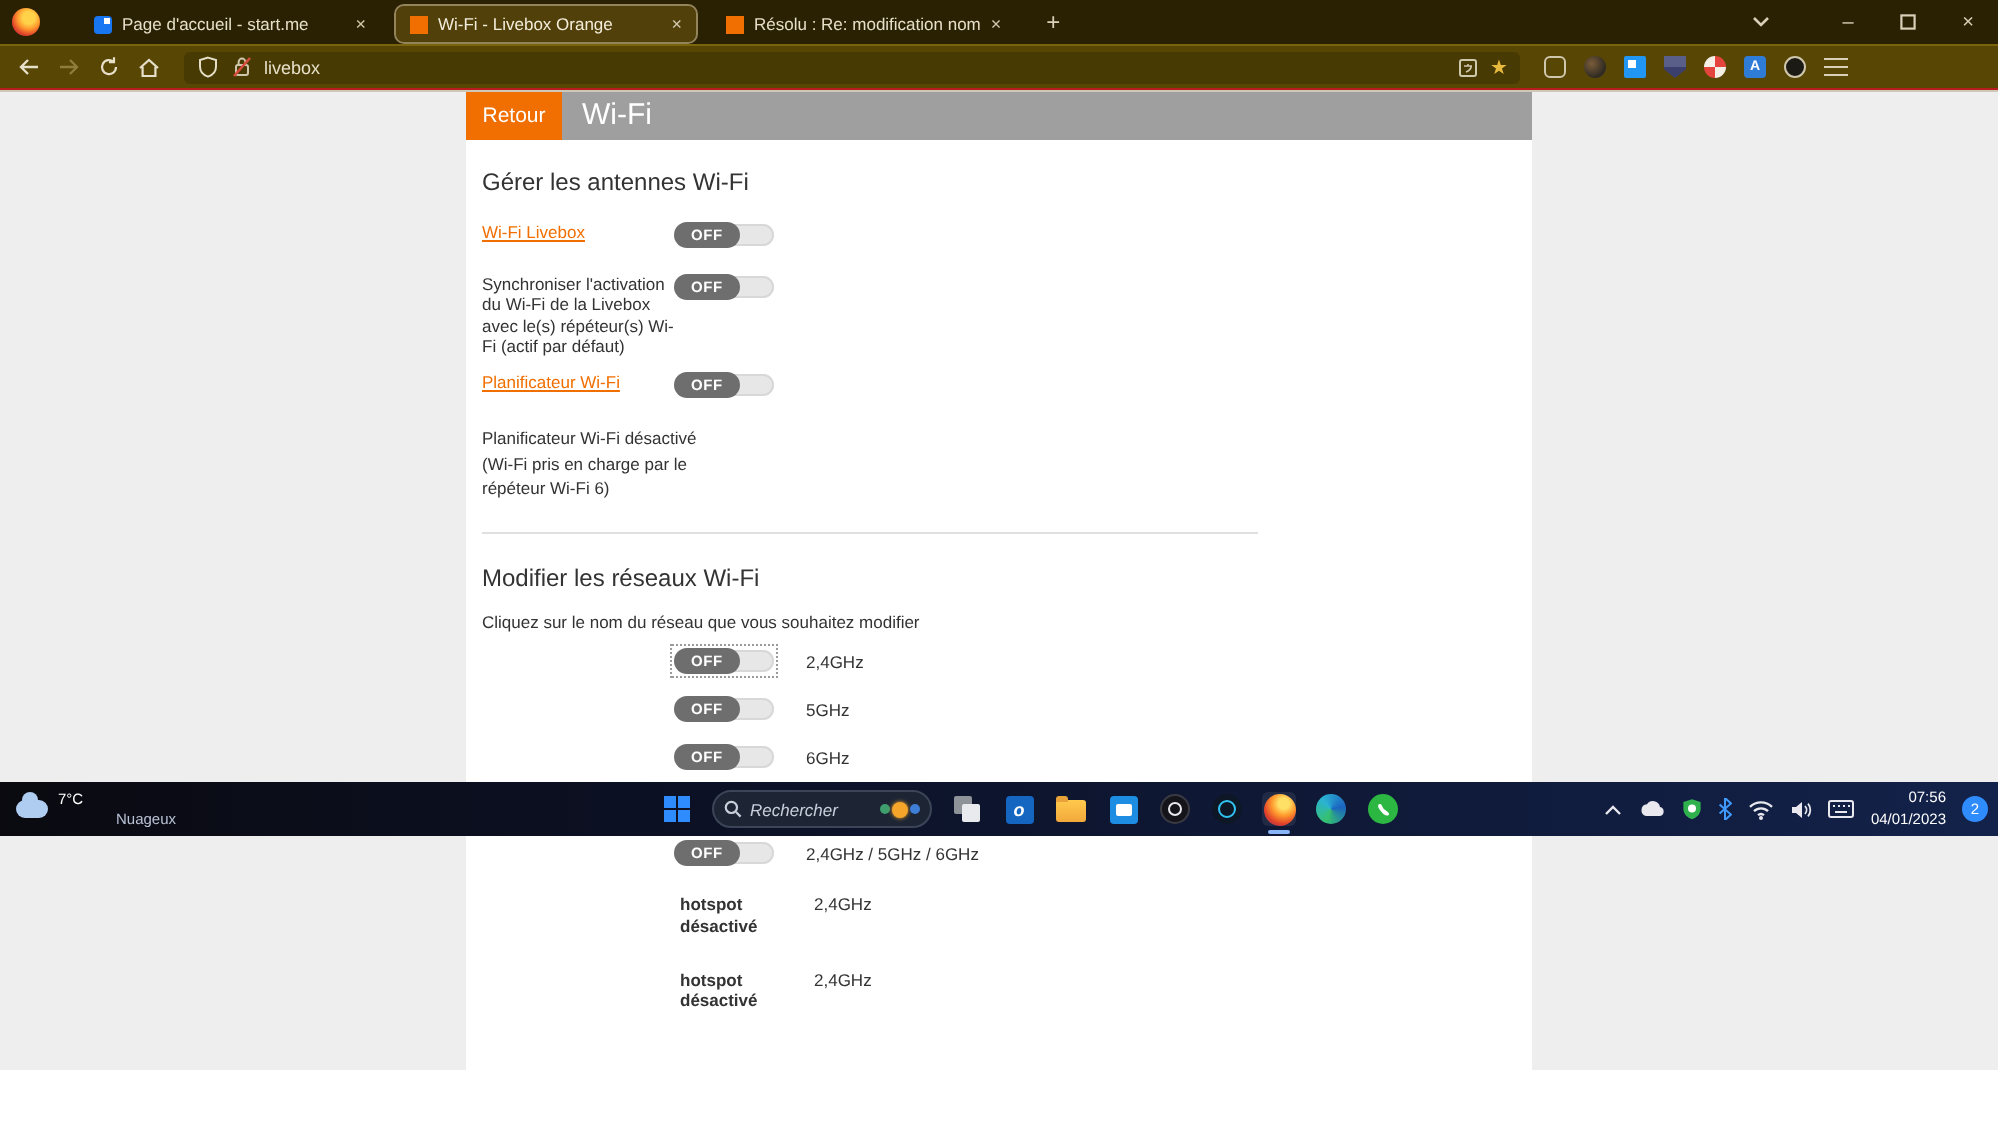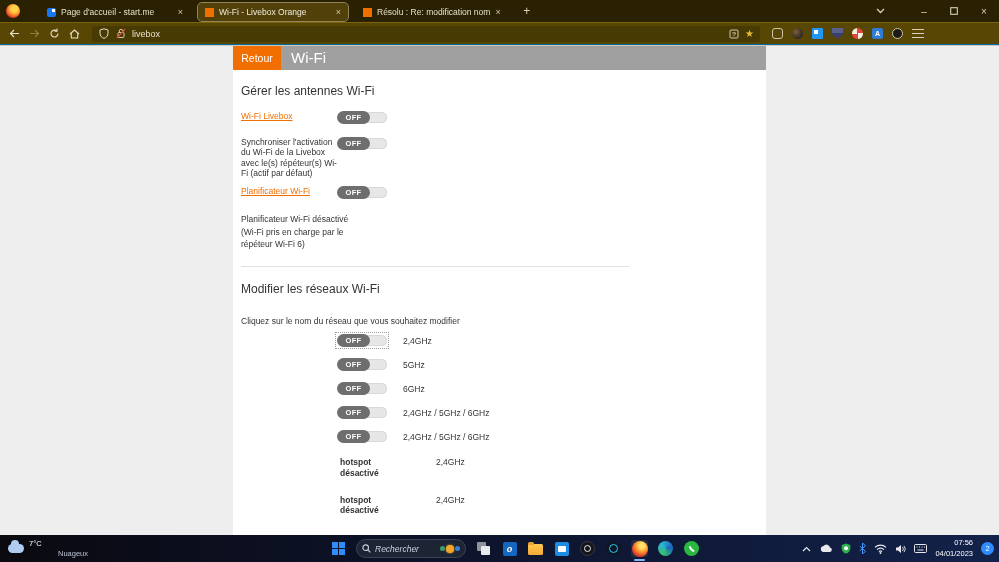--- a/index.html
+++ b/index.html
@@ -1,17 +1,17 @@
 <!DOCTYPE html>
 <html><head>
 <meta charset="utf-8">
 <style>
   * { margin:0; padding:0; box-sizing:border-box; }
   html,body { width:999px; height:562px; overflow:hidden; font-family:"Liberation Sans", sans-serif; }
-  .window { position:relative; width:999px; height:562px; background:#0369a1; }
+  .window { position:relative; width:999px; height:418px; background:#b91c1c; }
 
   
   .titlebar { position:absolute; top:0; left:0; width:999px; height:22px; background:#2a2103; display:flex; align-items:center; }
   .ffview { width:26px; height:22px; display:flex; align-items:center; justify-content:center; }
   .ff-logo { width:14px; height:14px; border-radius:50%; background:radial-gradient(circle at 60% 35%, #ffd24a 0 25%, #ff9a2e 45%, #e0402a 70%, #8a2c5e 100%); }
   .tab { display:flex; align-items:center; gap:5px; height:18px; margin-top:2px; padding:0 7px; border-radius:4px; max-width:175px; min-width:150px; color:#e6dfc9; font-size:8.5px; }
   .tab.active { background:#51400a; outline:1px solid #94845a; color:#f2ecda; }
   .favicon { width:9px; height:9px; flex:0 0 auto; }
   .fav-blue { background:#1976f2; border-radius:2px; position:relative; }
   .fav-blue:after { content:""; position:absolute; right:1px; top:1px; width:3px; height:3px; background:#fff; }
@@ -52,26 +52,26 @@
   h2.sec { font-size:12px; font-weight:normal; color:#333; margin-top:14px; }
   .row1 { display:flex; align-items:flex-start; margin-top:13px; }
   .txtcol { width:96px; font-size:8.5px; line-height:1.22; color:#333; }
   a.olink { color:#f16e00; text-decoration:underline; font-size:8.5px; }
   .toggle { position:relative; width:50px; height:13px; flex:0 0 auto; }
   .toggle .track { position:absolute; left:10px; right:0; top:1px; height:11px; background:#e7e7e7; border-radius:6px; box-shadow:inset 0 0 0 1px #d8d8d8; }
   .toggle .offpill { position:absolute; left:0; top:0; width:33px; height:13px; background:#6e6e6e; border-radius:7px; color:#fff; font-size:7.5px; font-weight:bold; display:flex; align-items:center; justify-content:center; letter-spacing:.3px; }
   .toggle.focused { outline:1px dotted #9a9a9a; outline-offset:1px; }
   .para { font-size:8.5px; line-height:1.45; width:112px; margin-top:14px; color:#333; }
   .divider { height:1px; background:#e0e0e0; width:388px; margin-top:16px; }
-  .hint { font-size:8.5px; margin-top:20px; color:#333; }
+  .hint { font-size:8.5px; margin-top:10px; color:#333; }
   .netrow { display:flex; align-items:flex-start; margin-top:11px; }
   .netrow .tg { margin-left:96px; }
   .netlabel { font-size:8.5px; color:#333; margin-left:16px; margin-top:2px; }
   .hotspot { font-size:8.5px; font-weight:bold; width:50px; margin-left:99px; line-height:1.25; color:#333; }
-  .hotrow { display:flex; align-items:flex-start; margin-top:14px;gap:29px; }
+  .hotrow { display:flex; align-items:flex-start; margin-top:14px; }
   .hotrow .netlabel { margin-left:17px; margin-top:0; }
 
   
   .taskbar { position:absolute; left:0; bottom:0; width:999px; height:27px; background:linear-gradient(90deg,#0a0a10 0%, #0c1228 40%, #13224a 100%); display:flex; align-items:center; }
   .weather { position:absolute; left:8px; display:flex; align-items:center; gap:5px; color:#fff; }
   .cloud { width:16px; height:9px; background:#aecdf0; border-radius:8px; position:relative; }
   .cloud:before { content:""; position:absolute; left:3px; top:-4px; width:8px; height:8px; border-radius:50%; background:#aecdf0; }
   .wtxt { font-size:7.5px; line-height:1.3; }
   .wcond { color:#b9c2d4;padding-left:29px; }
   .center { position:absolute; left:330px; display:flex; align-items:center; gap:9px; height:27px;font-style:italic; }

